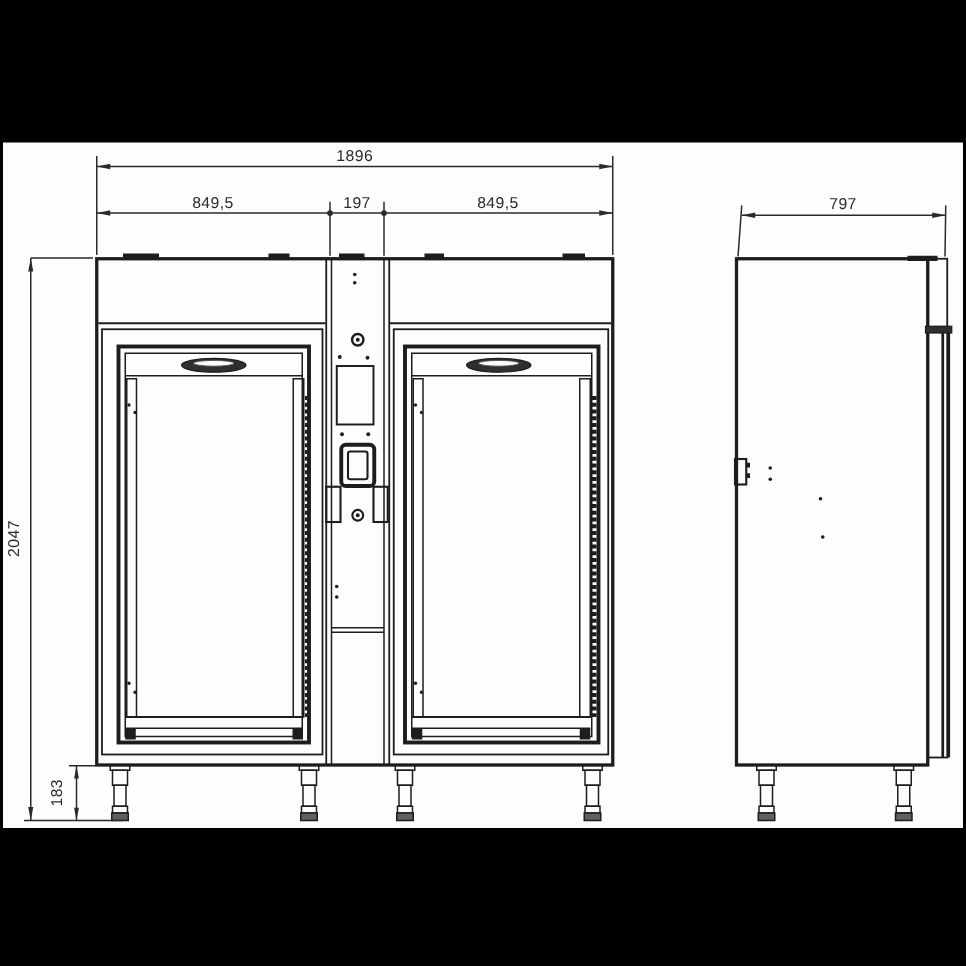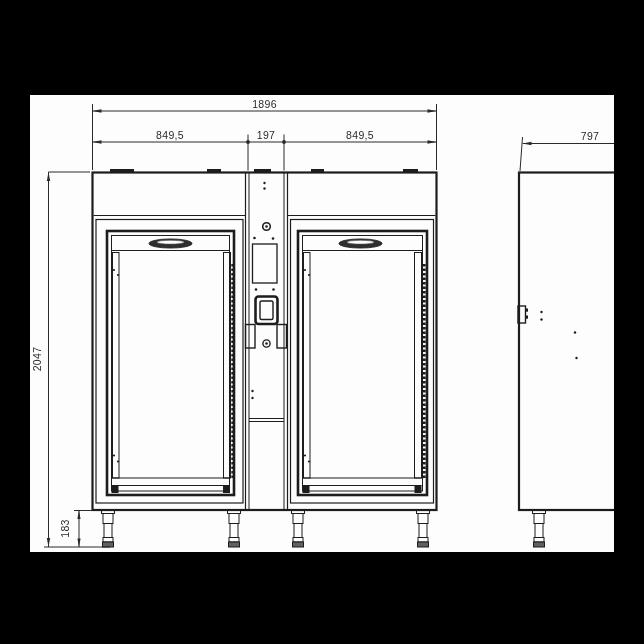--- a/index.html
+++ b/index.html
@@ -4,21 +4,21 @@
 <style>
   :root{
     --letterbox:#000000;
     --paper:#fdfdfd;
     --line:#1d1d1d;
     --dim_line:#2a2a2a;
     --dark_fill:#2f2f2f;
     --foot_fill:#606060;
   }
   html,body{margin:0;padding:0;background:var(--letterbox);}
-  .stage{position:relative;width:584px;height:644px;margin:0 auto;background:var(--letterbox);overflow:hidden;}
+  .stage{position:relative;width:640px;height:644px;margin:0 auto;background:var(--letterbox);overflow:hidden;}
   svg{display:block;}
   .ln{stroke:var(--line);fill:none;}
   .dim{stroke:var(--dim_line);fill:none;stroke-width:1;}
   .dimfill{fill:var(--dim_line);stroke:none;}
   .darkfill{fill:var(--dark_fill);stroke:var(--line);stroke-width:0.8;}
   .solid{fill:var(--line);stroke:none;}
   .dot{fill:var(--line);stroke:none;}
   .footfill{fill:var(--foot_fill);stroke:var(--line);stroke-width:1;}
   text{font-family:"Liberation Sans","DejaVu Sans",sans-serif;font-size:10.5px;fill:var(--dim_line);letter-spacing:0.3px;}
   .teeth{stroke:var(--line);stroke-width:3.4;stroke-dasharray:2.6 1.9;fill:none;}

